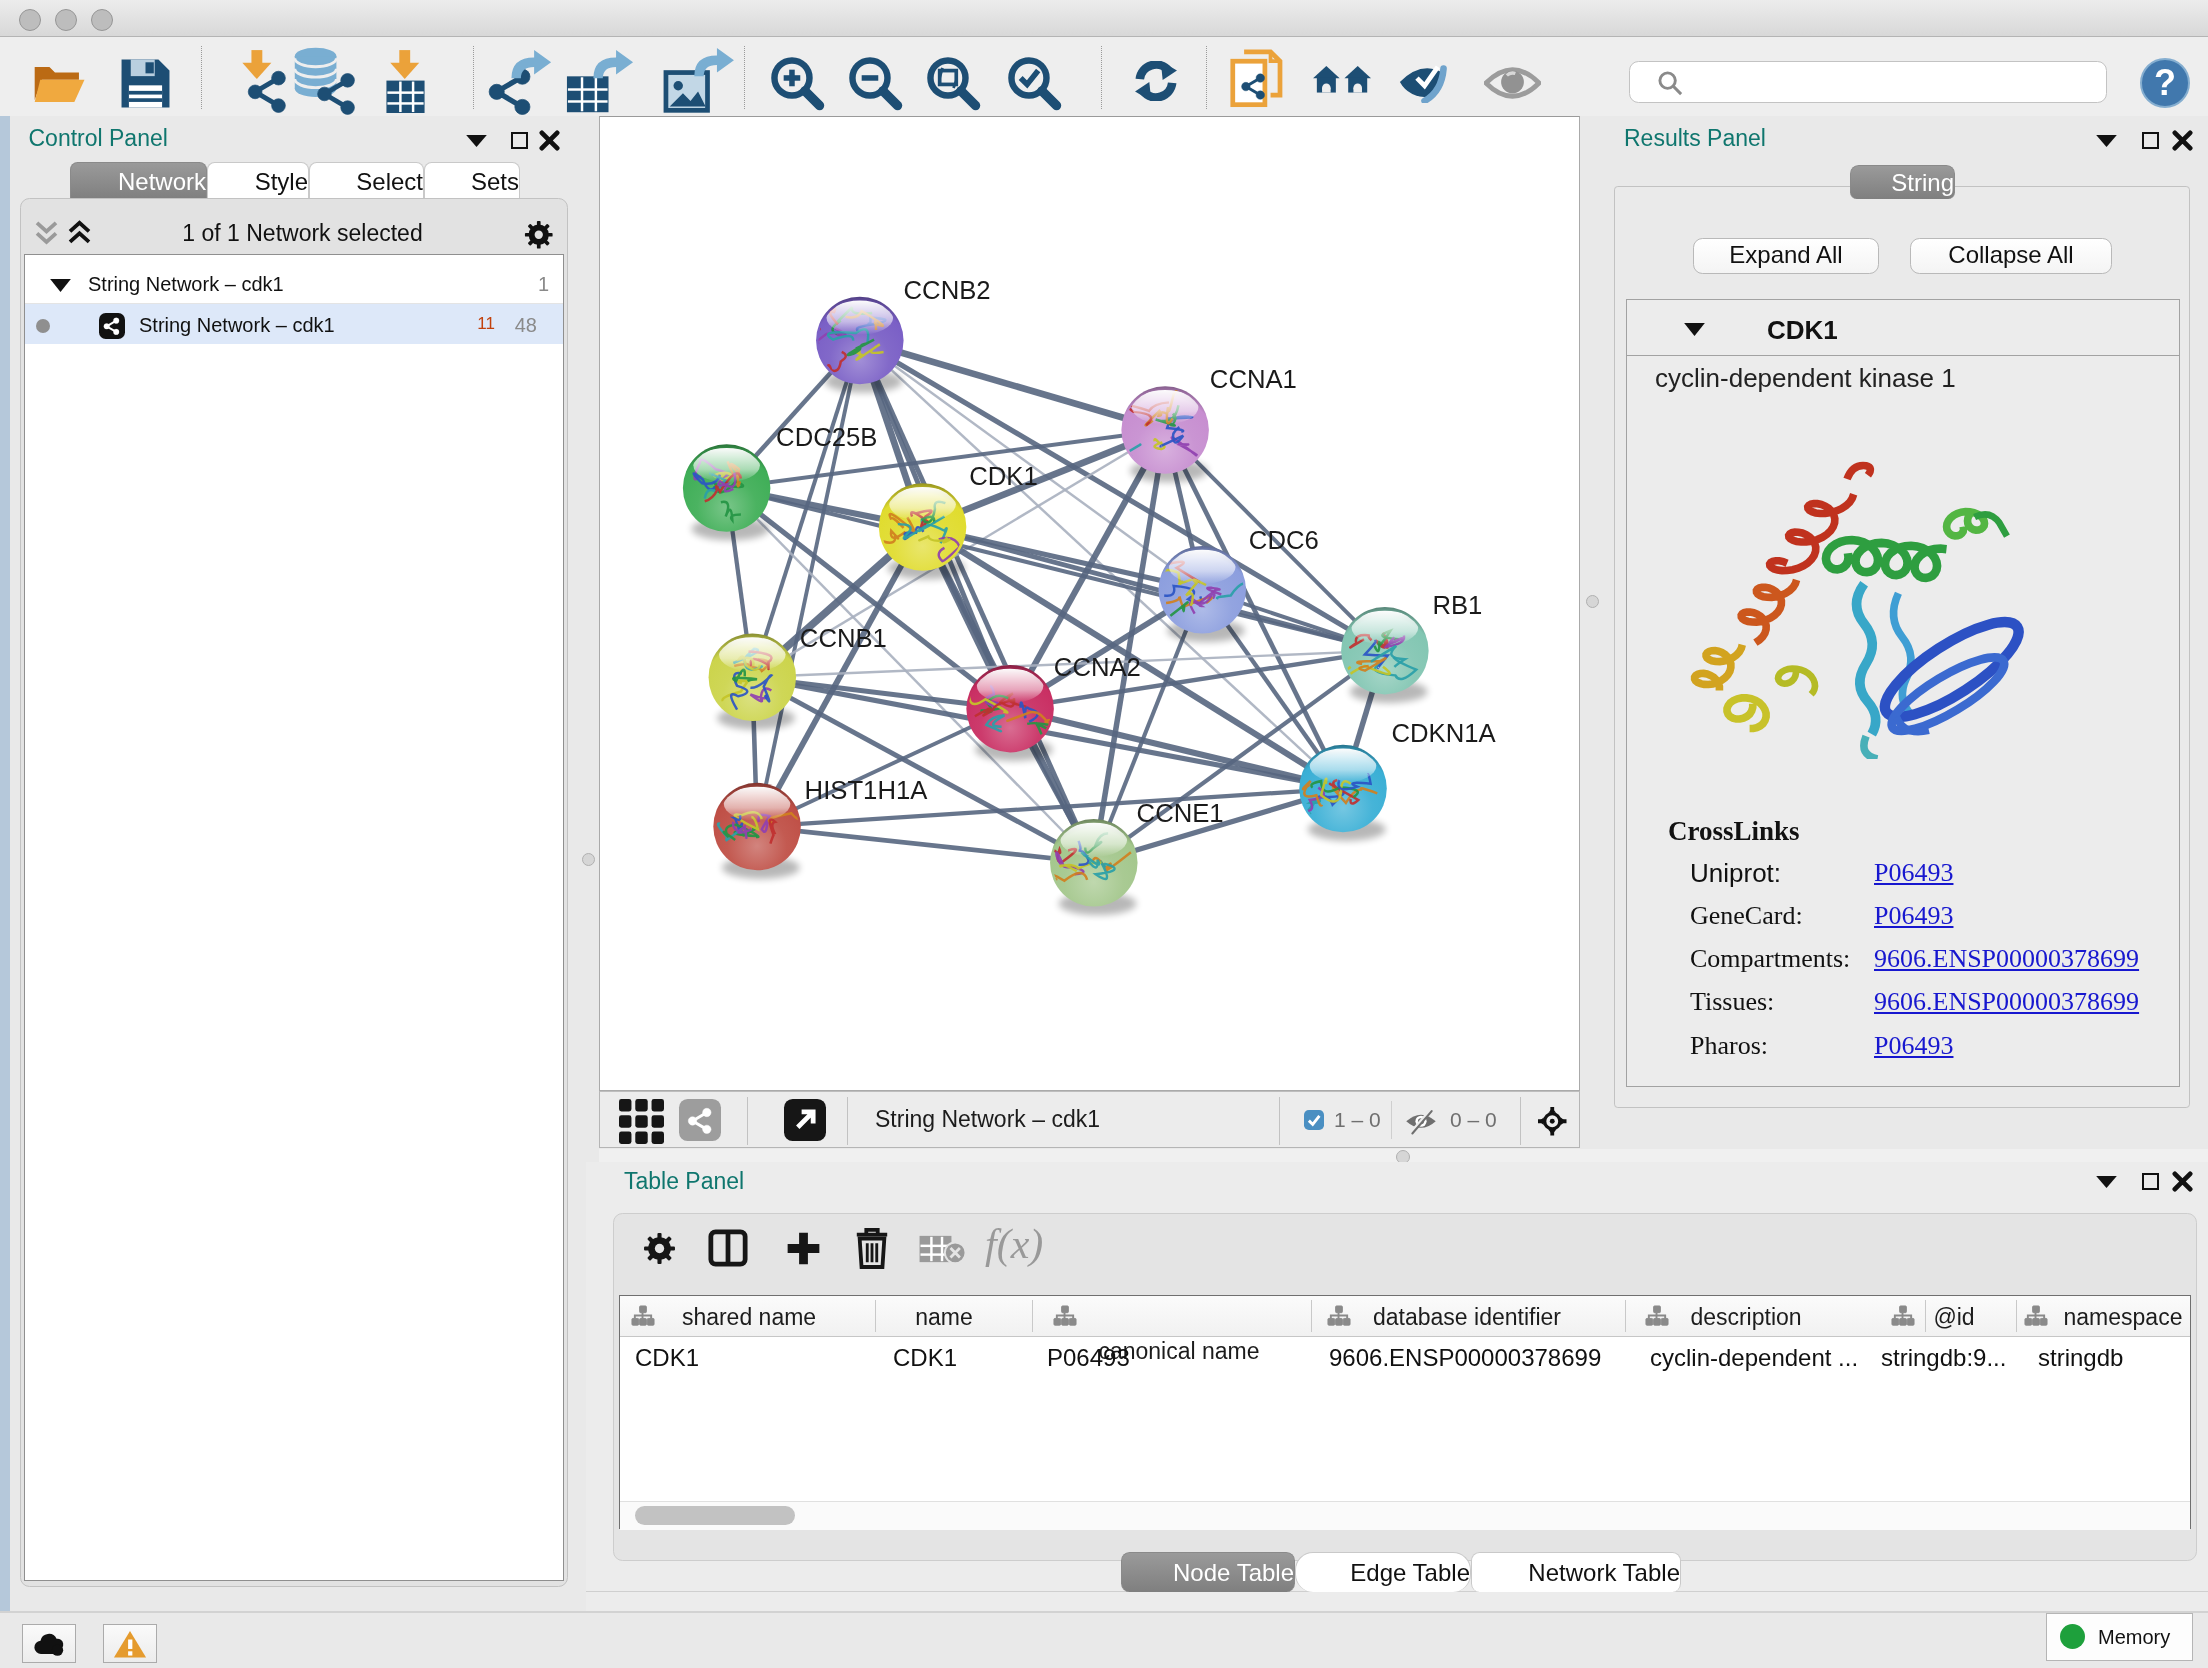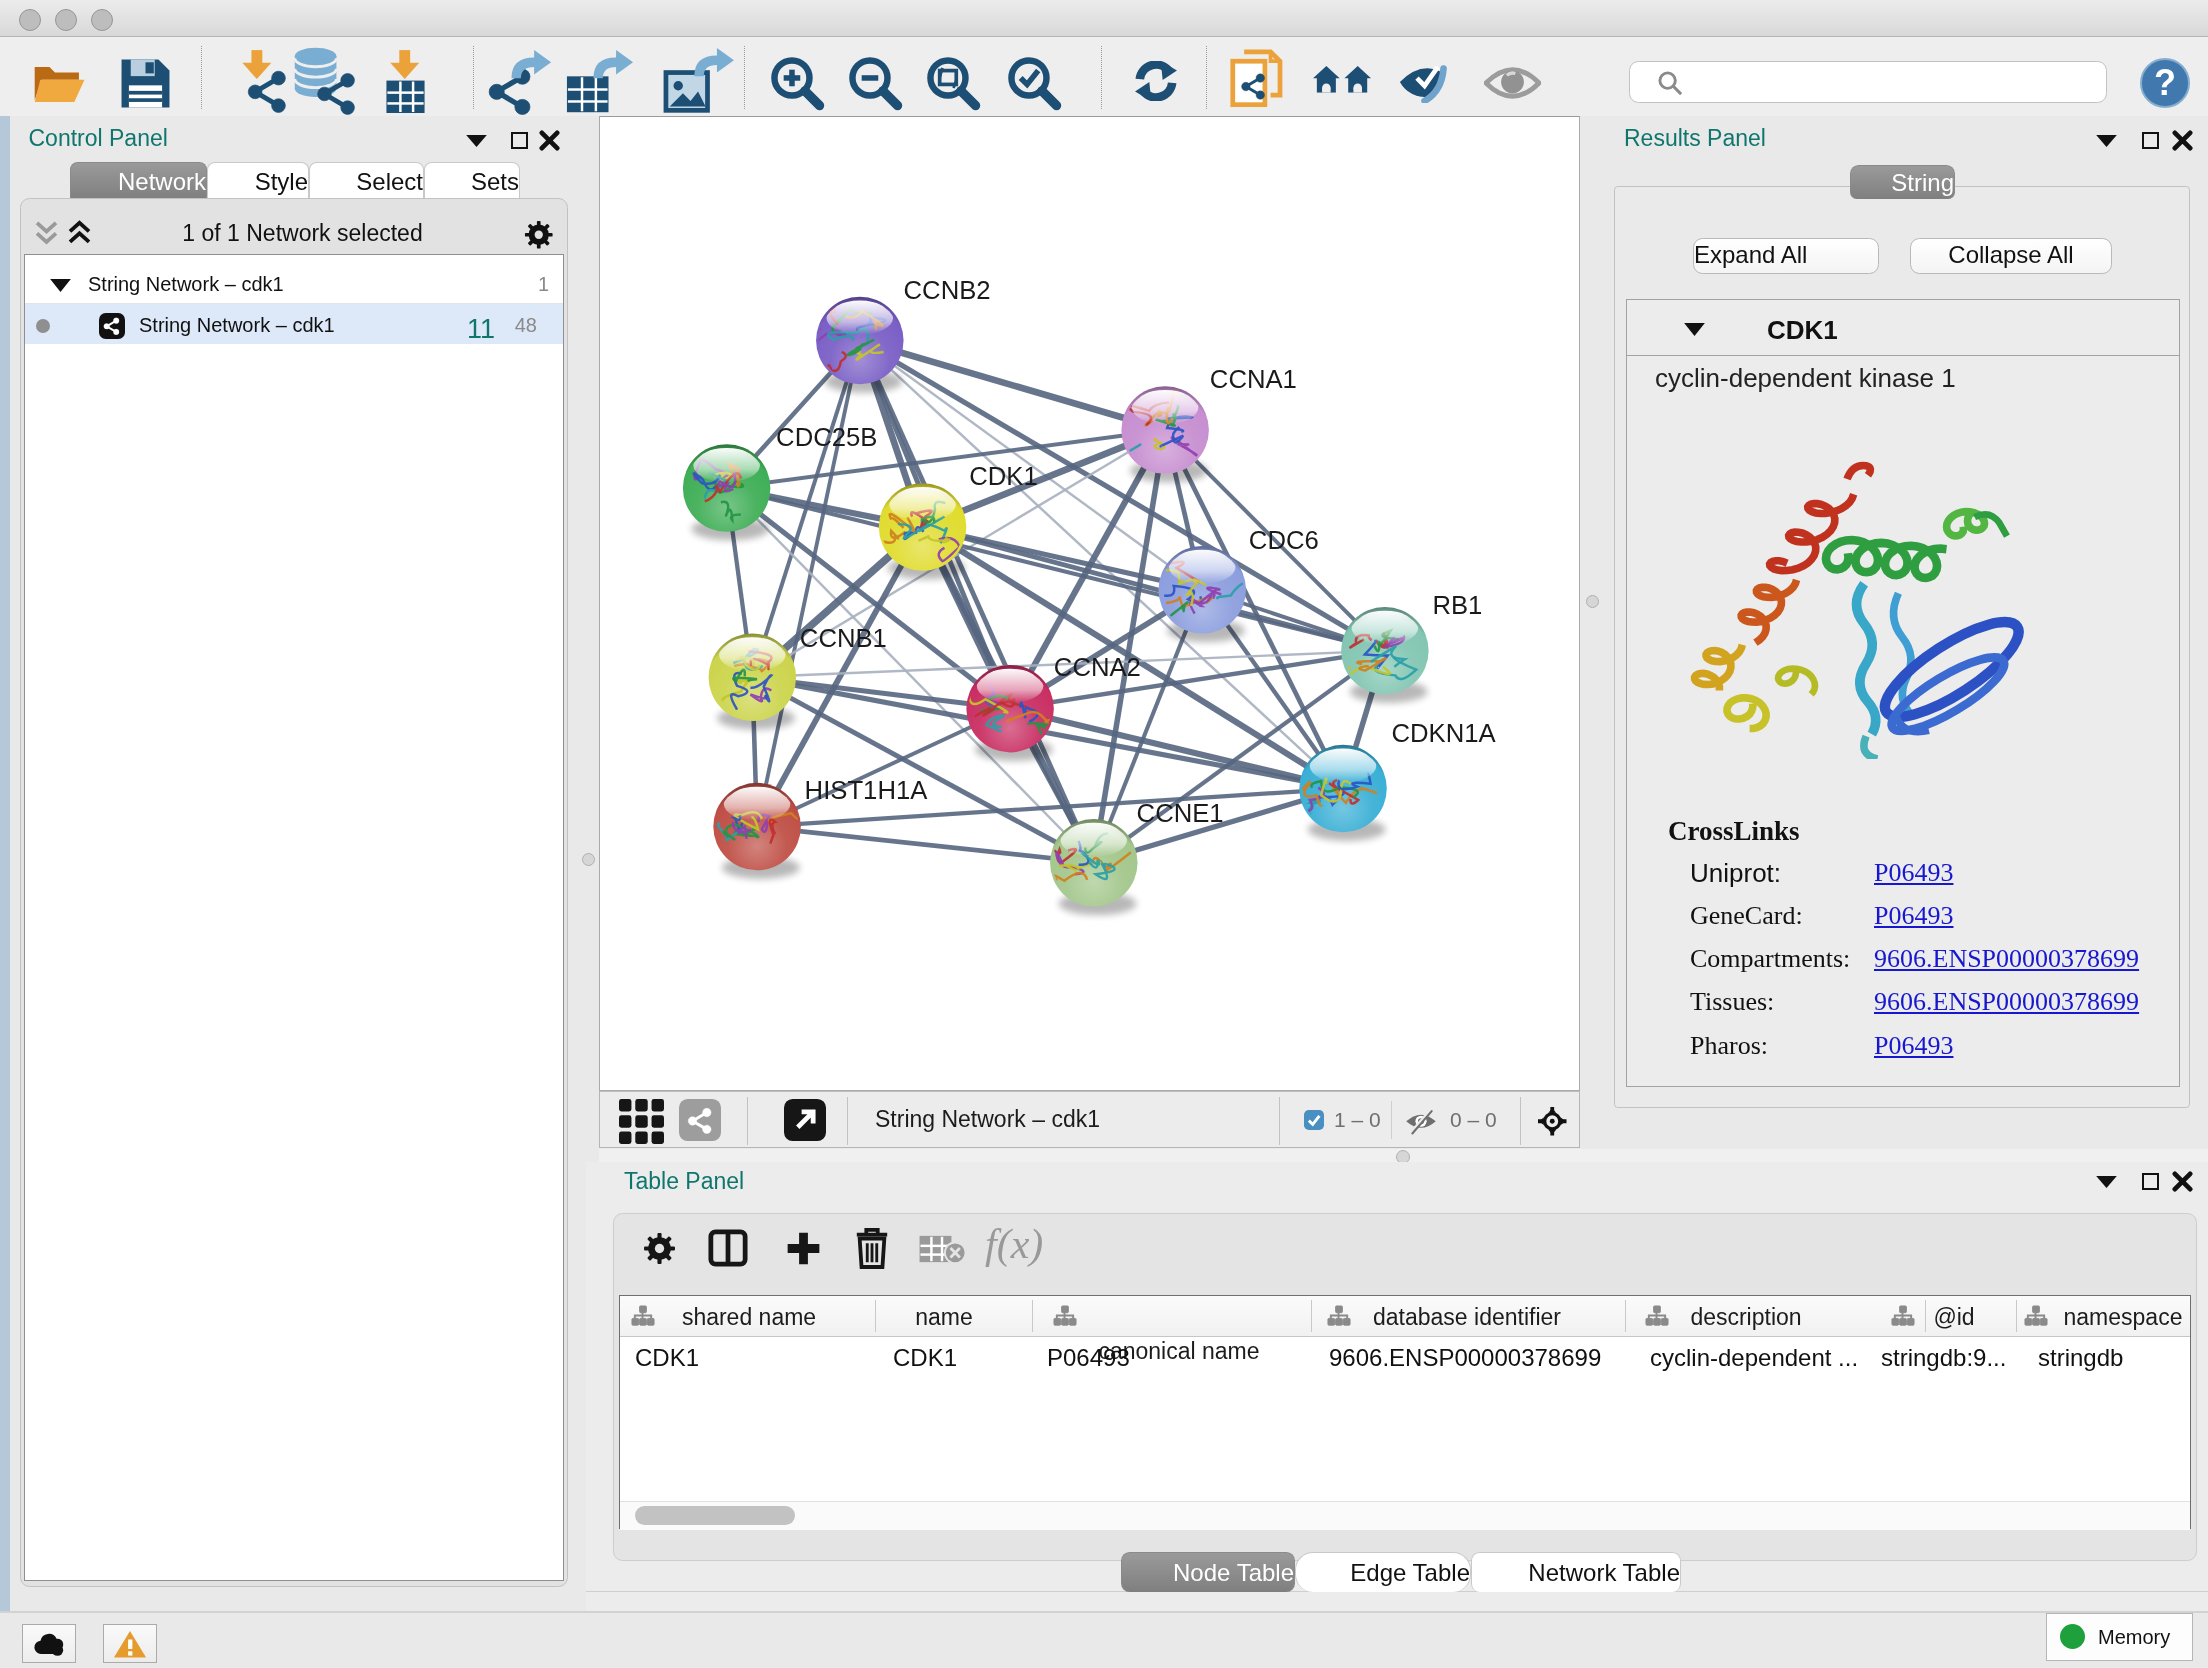--- a/index.html
+++ b/index.html
@@ -232,21 +232,21 @@
 <svg class="abs" style="left:103px;top:317px" width="18" height="18" viewBox="0 0 64 64">
     <g transform="translate(0,0) scale(1.0)" stroke="#fff" fill="#fff">
       <line x1="13" y1="33" x2="47" y2="13" stroke-width="7"></line>
       <line x1="13" y1="33" x2="47" y2="53" stroke-width="7"></line>
       <circle cx="13" cy="33" r="10"></circle>
       <circle cx="47" cy="13" r="10"></circle>
       <circle cx="47" cy="53" r="10"></circle>
     </g>
   </svg>
 <div class="abs" style="left:139px;top:314px;font-size:20px;color:#111">String Network – cdk1</div>
-<div class="abs" style="left:428px;top:314px;width:67px;text-align:right;font-size:27px;color:#0f766e">11</div>
+<div class="abs" style="left:428px;top:314px;width:67px;text-align:right;font-size:17px;color:#c2410c">11</div>
 <div class="abs" style="left:476px;top:314px;width:61px;text-align:right;font-size:20px;color:#8a8a8a">48</div>
 <div class="abs" style="left:599px;top:116px;width:981px;height:975px;background:#fff;border:1px solid #aaa;border-top:1px solid #9a9a9a"><svg width="980" height="975" viewBox="0 0 1030 1025">
       <defs>
         <filter id="blur1" x="-50%" y="-50%" width="200%" height="200%">
           <feGaussianBlur stdDeviation="4"></feGaussianBlur>
         </filter>
         <linearGradient id="glossg" x1="0" y1="0" x2="0" y2="1">
           <stop offset="0%" stop-color="#ffffff" stop-opacity="0.98"></stop>
           <stop offset="62%" stop-color="#ffffff" stop-opacity="0.55"></stop>
           <stop offset="100%" stop-color="#ffffff" stop-opacity="0"></stop>
@@ -645,21 +645,21 @@
 <div class="abs panel-title" style="left:1624px;top:125px">Results Panel</div>
 <svg class="abs" style="left:2095px;top:133px" width="23" height="15" viewBox="0 0 24 16">
     <polygon points="1,2 23,2 12,15" fill="#111"></polygon>
   </svg>
 <div class="abs" style="left:2142px;top:132px;width:17px;height:17px;border:2.4px solid #111"></div>
 <svg class="abs" style="left:2172px;top:130px" width="21" height="21" viewBox="0 0 22 22">
     <path d="M3 3 L19 19 M19 3 L3 19" stroke="#111" stroke-width="5" stroke-linecap="round"></path>
   </svg>
 <div class="abs" style="left:1614px;top:186px;width:576px;height:922px;background:#eaeaea;border:1px solid #c2c2c2;border-radius:3.8px"></div>
 <div class="abs tab tabsel" style="left:1850px;top:165px;width:105px;height:34px;line-height:34px;border-radius:8.6px 8.6px 6.7px 6.7px;z-index:3">String</div>
-<div class="abs" style="left:1693px;top:238px;width:186px;height:36px;line-height:32px;border:1.9px solid #b9b9b9;border-radius:9.5px;background:linear-gradient(#ffffff,#f4f4f4);font-size:24px;color:#111;">Expand All</div>
+<div class="abs" style="left:1693px;top:238px;width:186px;height:36px;line-height:32px;border:1.9px solid #b9b9b9;border-radius:9.5px;background:linear-gradient(#ffffff,#f4f4f4);font-size:24px;color:#111;text-align:center">Expand All</div>
 <div class="abs" style="left:1910px;top:238px;width:202px;height:36px;line-height:32px;border:1.9px solid #b9b9b9;border-radius:9.5px;background:linear-gradient(#ffffff,#f4f4f4);font-size:24px;color:#111;text-align:center">Collapse All</div>
 <div class="abs" style="left:1626px;top:299px;width:554px;height:788px;background:#ececec;border:1px solid #a2a2a2"></div>
 <div class="abs" style="left:1627px;top:355px;width:552px;height:1px;background:#a2a2a2"></div>
 <svg class="abs" style="left:1683px;top:321px" width="23" height="16" viewBox="0 0 24 17">
     <polygon points="1,2 23,2 12,16" fill="#111"></polygon>
   </svg>
 <div class="abs" style="left:1767px;top:315px;font-size:26px;font-weight:bold;color:#111">CDK1</div>
 <div class="abs" style="left:1655px;top:363px;font-size:26px;color:#222">cyclin-dependent kinase 1</div>
 <svg class="abs" style="left:1668px;top:458px" width="358" height="301" viewBox="0 0 376 316">
     <path d="M195.0 38.0 L193.5 42.3 L190.8 46.4 L186.9 50.1 L182.2 53.2 L176.8 55.6 L171.0 57.3 L165.2 58.1 L159.8 58.2 L155.1 57.6 L151.2 56.4 L148.5 54.8 L147.0 53.0 L146.8 51.2 L147.9 49.6 L150.1 48.4 L153.2 47.8 L156.9 47.9 L161.0 48.7 L165.1 50.4 L168.8 52.8 L171.9 55.9 L174.1 59.6 L175.2 63.7 L175.0 68.0 L173.5 72.3 L170.8 76.4 L166.9 80.1 L162.2 83.2 L156.8 85.6 L151.0 87.3 L145.2 88.1 L139.8 88.2 L135.1 87.6 L131.2 86.4 L128.5 84.8 L127.0 83.0 L126.8 81.2 L127.9 79.6 L130.1 78.4 L133.2 77.8 L136.9 77.9 L141.0 78.7 L145.1 80.4 L148.8 82.8 L151.9 85.9 L154.1 89.6 L155.2 93.7 L155.0 98.0 L153.5 102.3 L150.8 106.4 L146.9 110.1 L142.2 113.2 L136.8 115.6 L131.0 117.3 L125.2 118.1 L119.8 118.2 L115.1 117.6 L111.2 116.4 L108.5 114.8 L107.0 113.0 L106.8 111.2 L107.9 109.6 L110.1 108.4 L113.2 107.8 L116.9 107.9 L121.0 108.7 L125.1 110.4" fill="none" stroke="#c0321e" stroke-width="8"></path>

